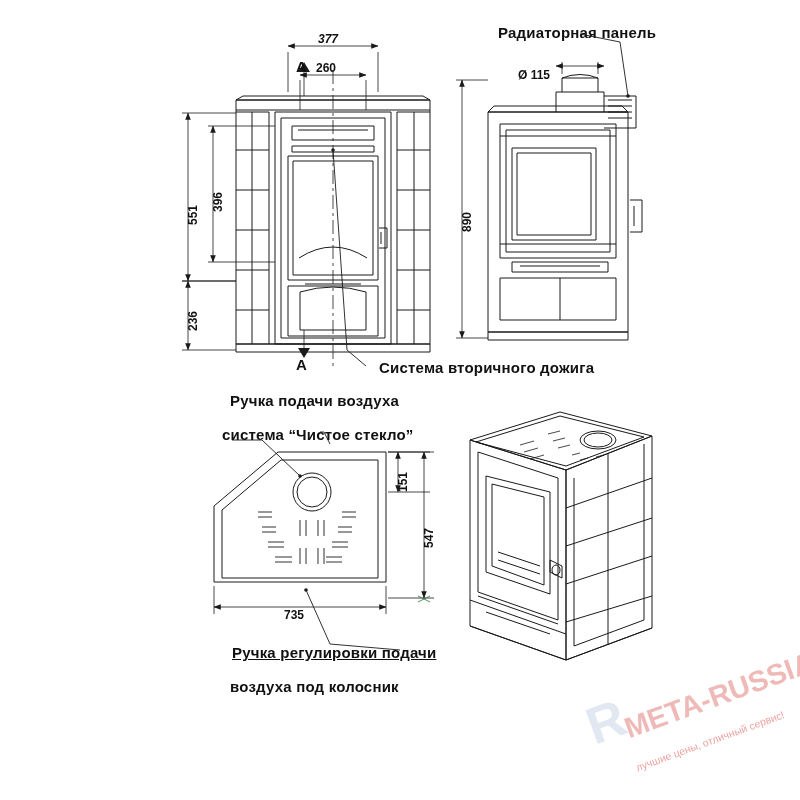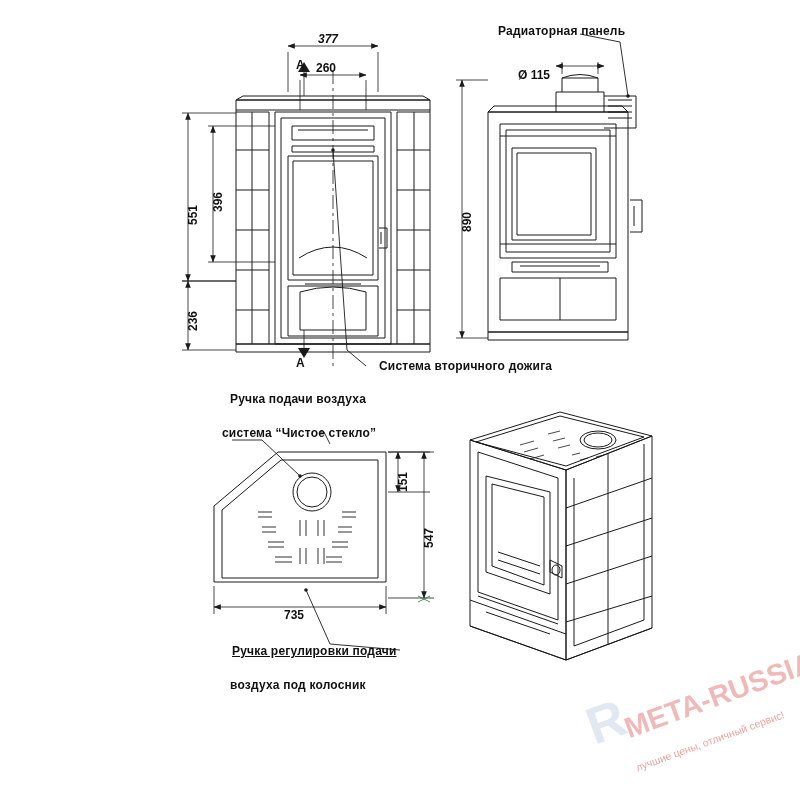--- a/index.html
+++ b/index.html
@@ -8,21 +8,21 @@
     background:#ffffff;
     font-family:"Liberation Sans", sans-serif;
     color:#1a1a1a;
     overflow:hidden;
     position:relative;
   }
   #sheet{position:absolute;left:0;top:0;width:800px;height:800px;}
   svg.layer{position:absolute;left:0;top:0;width:800px;height:800px;}
   .lbl{
     position:absolute;
-    font-size:12px;
+    font-size:15px;
     font-weight:bold;
     letter-spacing:.2px;
     white-space:pre;
     color:#111;
   }
   .dim{
     position:absolute;
     font-size:12px;
     font-weight:bold;
     color:#111;

